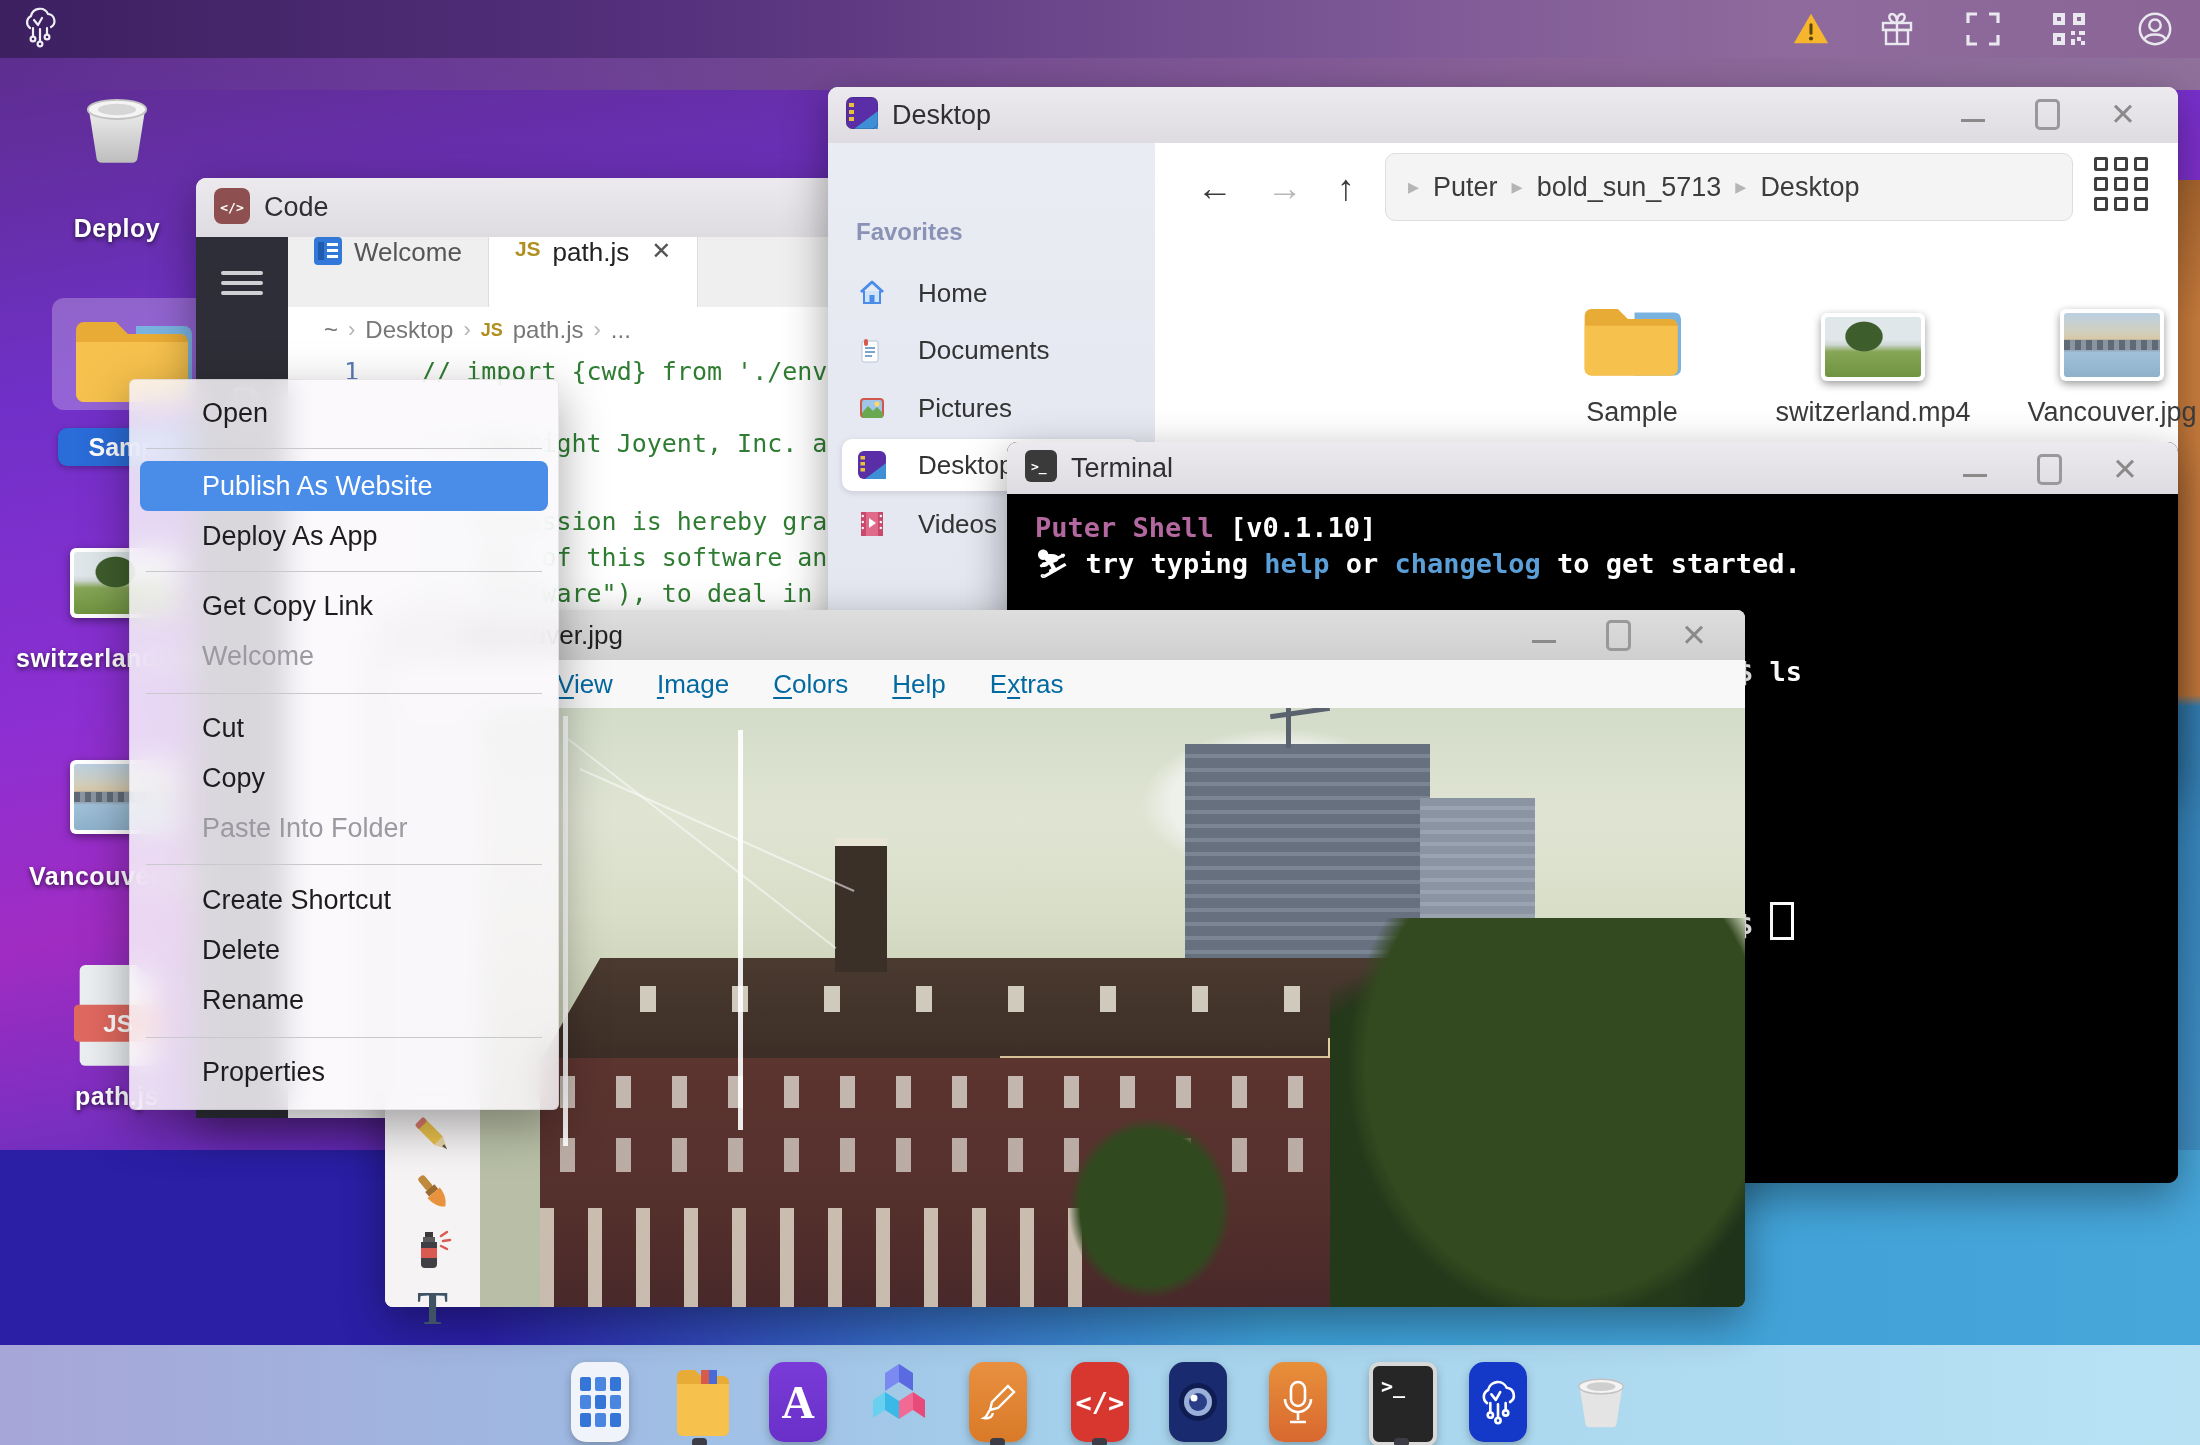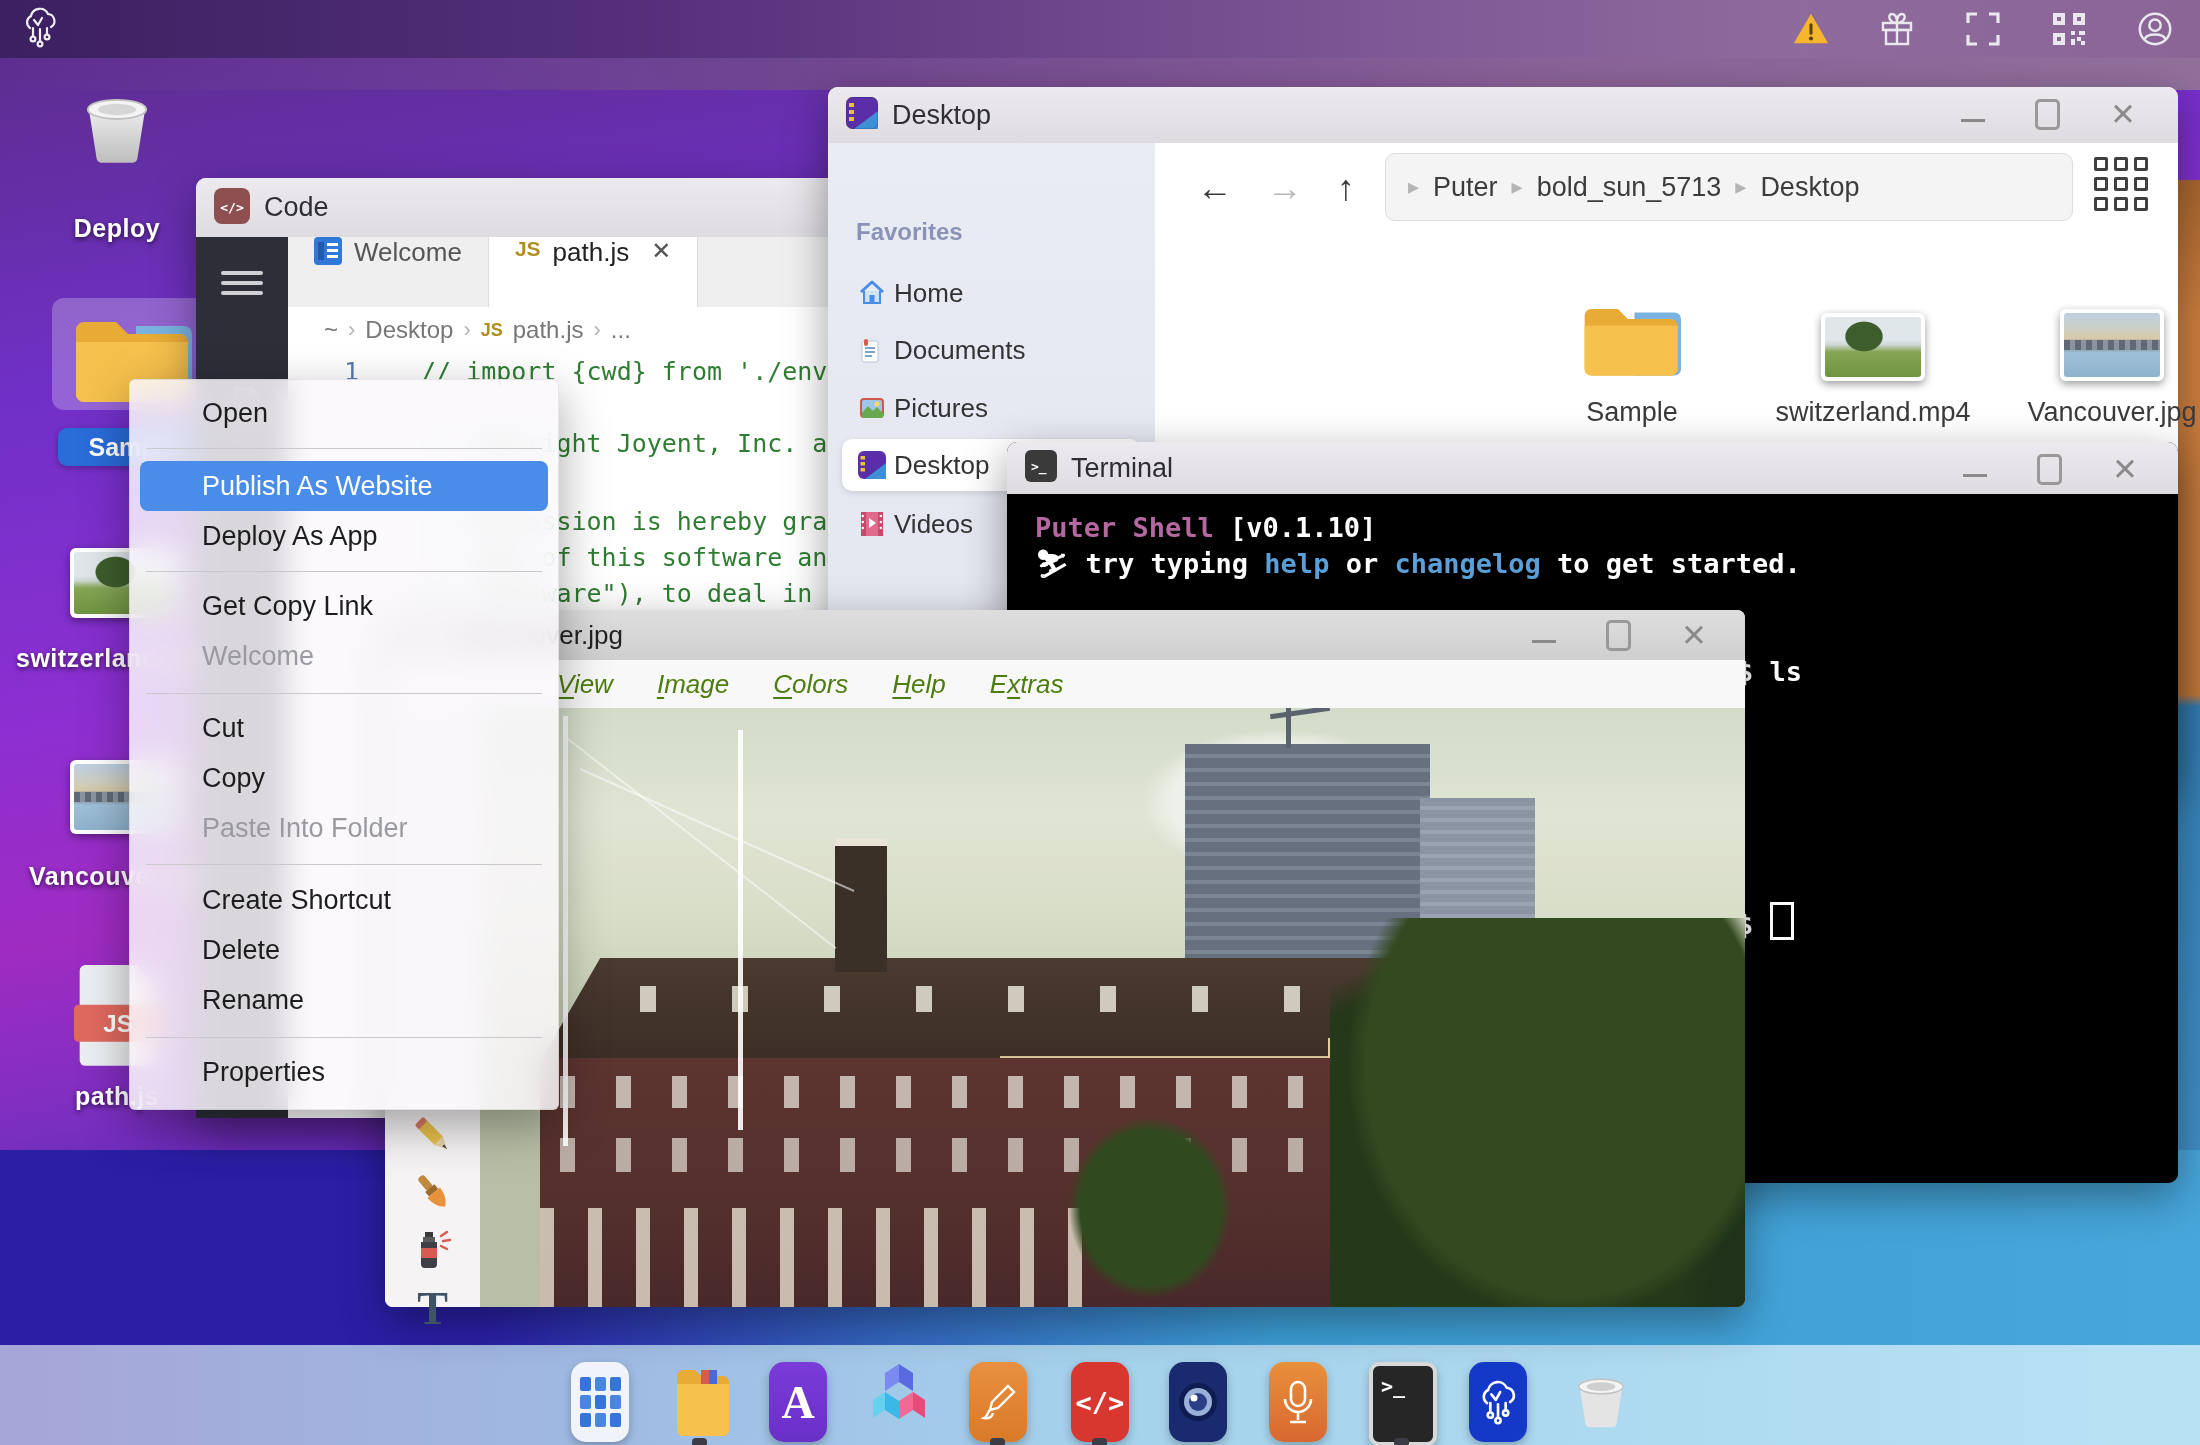--- a/index.html
+++ b/index.html
@@ -60,21 +60,21 @@
   #code-crumb{left:92px;top:129px;right:0;height:46px;background:#fff;display:flex;align-items:center;gap:10px;
     font-size:24px;color:#777;padding-left:36px;}
   #code-editor{left:92px;top:175px;right:0;bottom:0;background:#fff;}
   .lnum{position:absolute;left:56px;top:0;font-family:"DejaVu Sans Mono",monospace;font-size:25px;color:#5a7ab5;}
   .codeln{position:absolute;left:133px;white-space:pre;font-family:"DejaVu Sans Mono",monospace;font-size:25px;color:#2f7d32;}
   
   #files-win{left:828px;top:87px;width:1350px;height:700px;z-index:20;}
   #files-side{left:0;top:56px;width:327px;bottom:0;background:linear-gradient(180deg,#eaecf4 0%,#e2e4ef 100%);
     border-right:1px solid #d5d5de;border-radius:0 0 0 10px;}
   .side-label{position:absolute;left:28px;top:75px;font-size:24px;font-weight:700;color:#8a93b5;}
-  .side-item{position:absolute;left:14px;width:298px;height:52px;display:flex;align-items:center;gap:8px;
+  .side-item{position:absolute;left:14px;width:298px;height:52px;display:flex;align-items:center;gap:32px;
     font-size:26px;color:#333;padding-left:16px;box-sizing:border-box;}
   .side-item.sel{background:#fff;border-radius:10px;box-shadow:0 2px 6px rgba(0,0,0,.12);}
   #files-main{left:327px;top:56px;right:0;bottom:0;background:#fff;border-radius:0 0 10px 0;}
   .nav-ar{position:absolute;font-size:36px;color:#3a3a3a;top:24px;}
   #crumb-box{position:absolute;left:230px;top:10px;width:688px;height:68px;background:#f4f4f4;
     border:1px solid #ddd;border-radius:10px;display:flex;align-items:center;gap:14px;padding-left:22px;box-sizing:border-box;
     font-size:27px;color:#3c3c3c;}
   .chev{color:#b5b5b5;font-size:22px;}
   #grid-ic{position:absolute;right:26px;top:14px;width:58px;height:58px;display:grid;
     grid-template-columns:repeat(3,14px);grid-template-rows:repeat(3,14px);gap:6px;}
@@ -88,21 +88,21 @@
   #term-body{left:0;top:52px;right:0;bottom:0;background:#000;border-radius:0 0 10px 10px;
     font-family:"DejaVu Sans Mono",monospace;font-size:27px;font-weight:700;color:#fff;}
   .t-pink{color:#b3689f;}
   .t-blue{color:#5b9fd8;}
   .cursor{display:inline-block;width:18px;height:32px;border:3px solid #fff;vertical-align:-6px;}
   
   #paint-win{left:385px;top:610px;width:1360px;height:697px;z-index:40;border-radius:8px;background:#f5f3f4;}
   #paint-win .tbar{height:50px;border-radius:8px 8px 0 0;background:linear-gradient(180deg,#dedede 0%,#cfcfcf 100%);}
   #paint-title{position:absolute;left:75px;top:10px;font-size:26px;color:#222;}
   #paint-menu{position:absolute;left:0;top:50px;right:0;height:48px;background:#f8f8f8;border-bottom:1px solid #e2e2e2;
-    display:flex;align-items:center;gap:44px;padding-left:172px;font-size:26px;color:#4d7c0f;font-style:italic;}
+    display:flex;align-items:center;gap:44px;padding-left:172px;font-size:26px;color:#0369a1;}
   .mn{text-decoration:underline;text-underline-offset:4px;}
   #paint-tools{position:absolute;left:0;top:98px;width:95px;bottom:0;background:#f5f3f4;border-radius:0 0 0 8px;}
   .ptool{position:absolute;left:0;width:95px;display:flex;justify-content:center;}
   .t-letter{font-family:"Liberation Serif",serif;font-weight:700;font-size:46px;color:#3e5366;line-height:1;}
   #paint-canvas{position:absolute;left:95px;top:98px;right:0;bottom:0;overflow:hidden;border-radius:0 0 8px 0;
     background:linear-gradient(180deg,#d3dcc9 0%,#e0e4d3 18%,#d9dec9 34%,#cdd3ba 46%,#c3c9b0 58%,#b8bfa6 70%);}
   
   .ph{position:absolute;}
   
   #ctx{left:129px;top:379px;width:428px;height:729px;z-index:60;background:rgba(250,248,252,.84);

